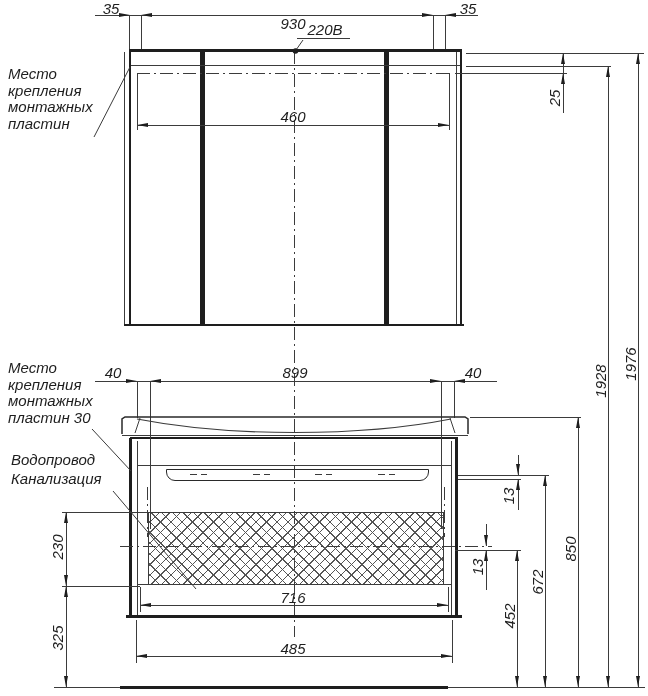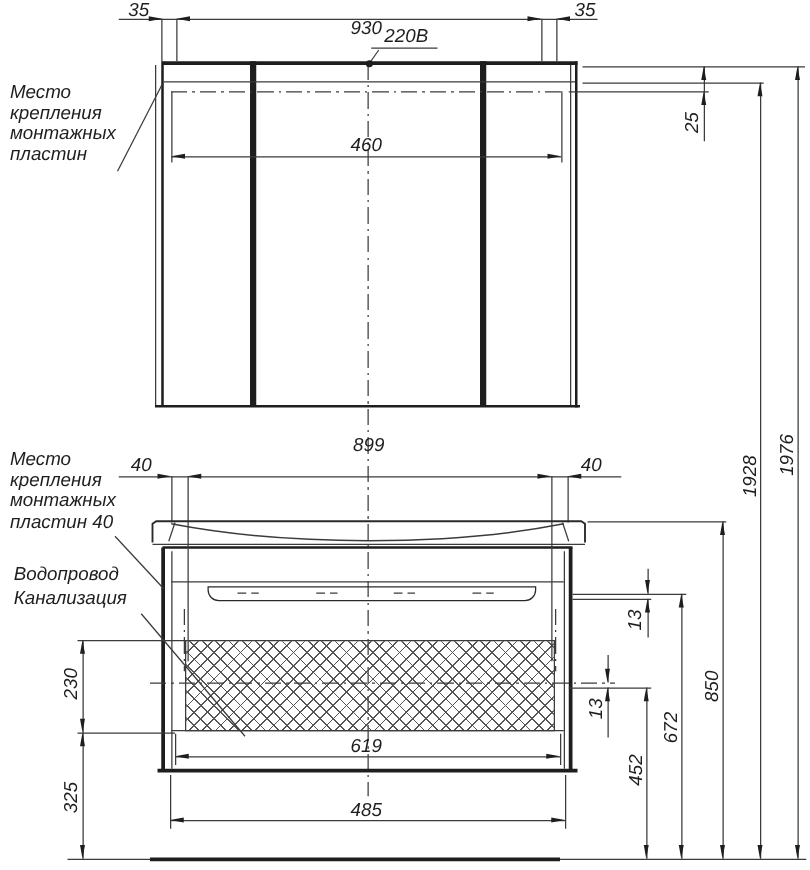--- a/index.html
+++ b/index.html
@@ -139,21 +139,21 @@
     <div class="tn" style="left:95px;top:381px;width:402px;height:1px"></div>
     <div class="tn" style="left:137px;top:381px;width:1px;height:37px"></div>
     <div class="tn" style="left:454px;top:381px;width:1px;height:37px"></div>
     <div class="tn" style="left:150px;top:381px;width:1px;height:148px"></div>
     <div class="tn" style="left:441px;top:381px;width:1px;height:148px"></div>
     <i class="ar ar-r" style="left:126px;top:378.5px"></i>
     <i class="ar ar-l" style="left:150px;top:378.5px"></i>
     <i class="ar ar-r" style="left:430px;top:378.5px"></i>
     <i class="ar ar-l" style="left:454px;top:378.5px"></i>
     <div class="lab" style="left:113px;top:372px">40</div>
-    <div class="lab" style="left:295px;top:356px">899</div>
+    <div class="lab" style="left:295px;top:372px">899</div>
     <div class="lab" style="left:473px;top:372px">40</div>
 
     <div class="tn" style="left:518px;top:455px;width:1px;height:20px"></div>
     <div class="tn" style="left:518px;top:479px;width:1px;height:31px"></div>
     <i class="ar ar-d" style="left:515.5px;top:464px"></i>
     <i class="ar ar-u" style="left:515.5px;top:479px"></i>
     <div class="vlab" style="left:508px;top:496px">13</div>
 
     <div class="tn" style="left:486px;top:524px;width:1px;height:22px"></div>
     <div class="tn" style="left:486px;top:550px;width:1px;height:40px"></div>
@@ -169,42 +169,42 @@
     <i class="ar ar-u" style="left:63.5px;top:586px"></i>
     <i class="ar ar-d" style="left:63.5px;top:676px"></i>
     <div class="vlab" style="left:57px;top:547px">230</div>
     <div class="vlab" style="left:57px;top:638px">325</div>
 
     <div class="tn" style="left:140px;top:587px;width:1px;height:25px"></div>
     <div class="tn" style="left:448px;top:587px;width:1px;height:25px"></div>
     <div class="tn" style="left:140px;top:605px;width:308px;height:1px"></div>
     <i class="ar ar-l" style="left:140px;top:602.5px"></i>
     <i class="ar ar-r" style="left:437px;top:602.5px"></i>
-    <div class="lab" style="left:293px;top:597px">619</div>
+    <div class="lab" style="left:293px;top:597px">716</div>
 
     <div class="tn" style="left:136px;top:620px;width:1px;height:43px"></div>
     <div class="tn" style="left:452px;top:620px;width:1px;height:43px"></div>
     <div class="tn" style="left:136px;top:656px;width:316px;height:1px"></div>
     <i class="ar ar-l" style="left:136px;top:653.5px"></i>
     <i class="ar ar-r" style="left:441px;top:653.5px"></i>
     <div class="lab" style="left:293px;top:648px">485</div>
   </div>
 
   <div>
     <div class="note" style="left:8px;top:66px">
       <div>Место</div>
       <div>крепления</div>
       <div>монтажных</div>
       <div>пластин</div>
     </div>
     <div class="note" style="left:8px;top:360px">
       <div>Место</div>
       <div>крепления</div>
       <div>монтажных</div>
-      <div>пластин 40</div>
+      <div>пластин 30</div>
     </div>
     <div class="note" style="left:11px;top:450px;line-height:19px">
       <div>Водопровод</div>
       <div>Канализация</div>
     </div>
     <div class="lab" style="left:325px;top:29px">220В</div>
     <div class="tn" style="left:297px;top:38px;width:53px;height:1px"></div>
   </div>
 
   <svg width="648" height="696" viewBox="0 0 648 696">

